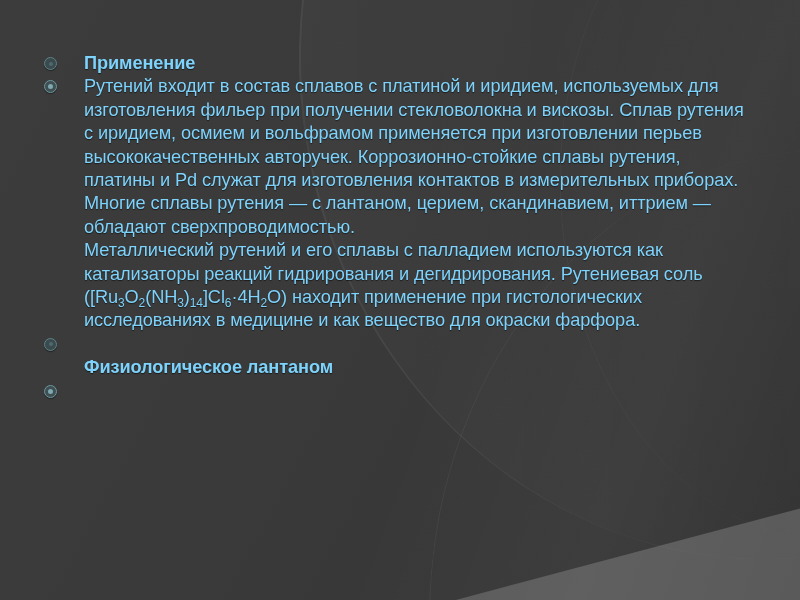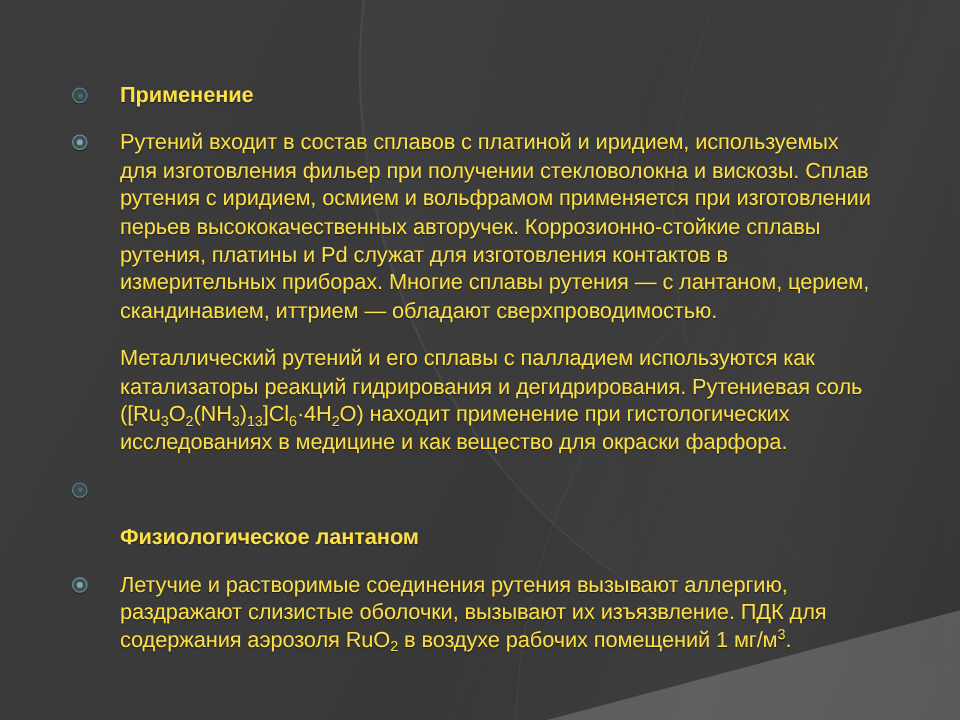--- a/index.html
+++ b/index.html
@@ -88,26 +88,26 @@
     left: 36px;
     top: 52px;
     width: 712px;
     z-index: 5;
   }
 
   .para {
     position: relative;
     display: block;
     padding-left: 48px;
-    color: #fde047;
+    color: #7dd3fc;
     font-size: 18.2px;
     line-height: 23.4px;
     letter-spacing: -0.1px;
     text-shadow: 0 1px 1px rgba(0,0,0,0.55);
-    margin: 16px;
+    margin: 0;
   }
 
   .para.heading {
     font-weight: bold;
   }
 
   .para.spacer {
     height: 23.4px;
   }
 
@@ -174,30 +174,29 @@
       <span class="bullet faint"></span>
       <span>Применение</span>
     </p>
 
     <p class="para">
       <span class="bullet"></span>
       <span>Рутений входит в состав сплавов с платиной и иридием, используемых для изготовления фильер при получении стекловолокна и вискозы. Сплав рутения с иридием, осмием и вольфрамом применяется при изготовлении перьев высококачественных авторучек. Коррозионно-стойкие сплавы рутения, платины и Pd служат для изготовления контактов в измерительных приборах. Многие сплавы рутения — с лантаном, церием, скандинавием, иттрием — обладают сверхпроводимостью.</span>
     </p>
 
     <p class="para">
-      <span>Металлический рутений и его сплавы с палладием используются как катализаторы реакций гидрирования и дегидрирования. Рутениевая соль ([Ru<sub>3</sub>O<sub>2</sub>(NH<sub>3</sub>)<sub>13</sub>]Cl<sub>6</sub>·4H<sub>2</sub>O) находит применение при гистологических исследованиях в медицине и как вещество для окраски фарфора.</span>
+      <span>Металлический рутений и его сплавы с палладием используются как катализаторы реакций гидрирования и дегидрирования. Рутениевая соль ([Ru<sub>3</sub>O<sub>2</sub>(NH<sub>3</sub>)<sub>14</sub>]Cl<sub>6</sub>·4H<sub>2</sub>O) находит применение при гистологических исследованиях в медицине и как вещество для окраски фарфора.</span>
     </p>
 
     <p class="para spacer">
       <span class="bullet faint"></span>
     </p>
 
     <p class="para heading">
       <span>Физиологическое лантаном</span>
     </p>
 
     <p class="para">
       <span class="bullet"></span>
-      <span>Летучие и растворимые соединения рутения вызывают аллергию, раздражают слизистые оболочки, вызывают их изъязвление. ПДК для содержания аэрозоля RuO<sub>2</sub> в воздухе рабочих помещений 1 мг/м<sup>3</sup>.</span>
     </p>
 
   </div>
 </div>
 
 </body></html>

